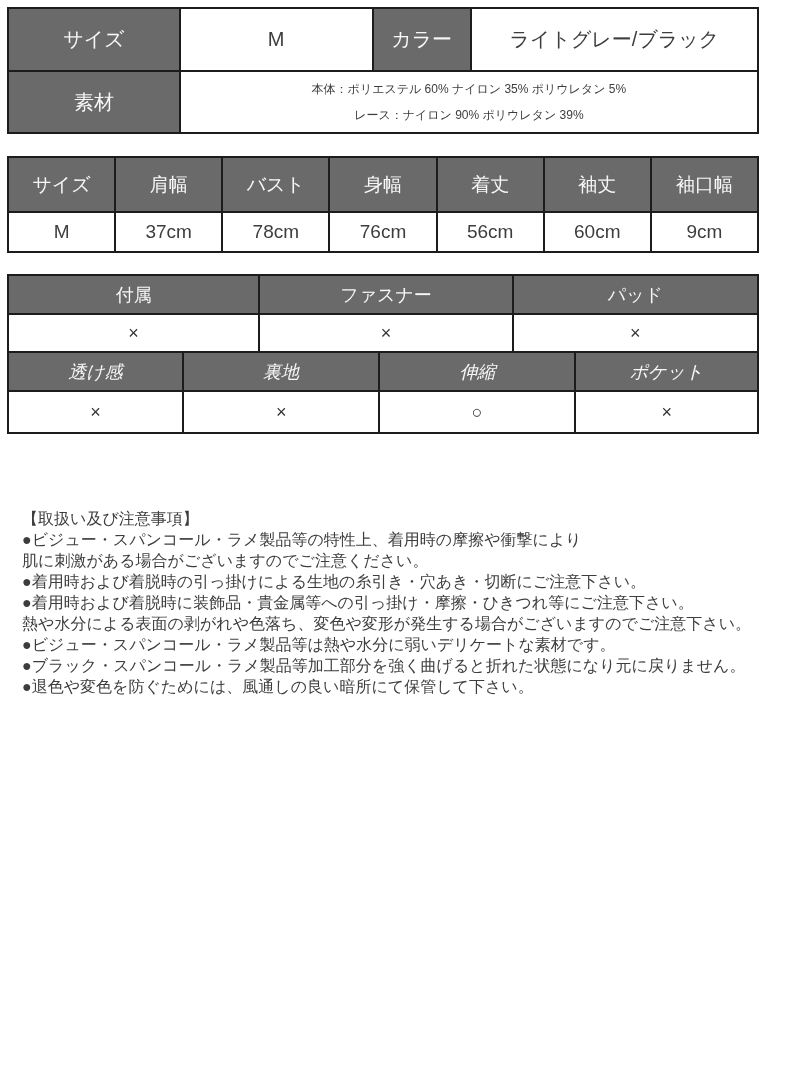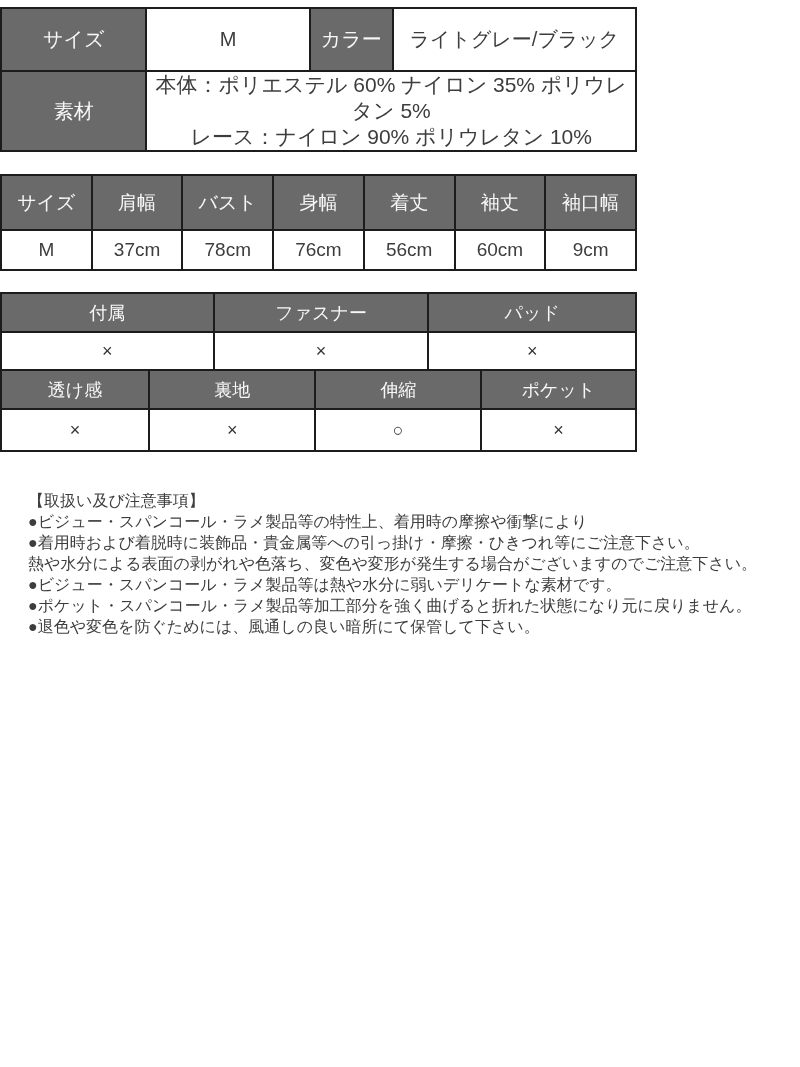--- a/index.html
+++ b/index.html
@@ -8,56 +8,57 @@
     width: 800px;
     height: 1067px;
     background: #ffffff;
     font-family: "Liberation Sans", "DejaVu Sans", sans-serif;
     color: #3d3d3d;
     overflow: hidden;
   }
   table {
     border-collapse: collapse;
     table-layout: fixed;
-    width: 637px;
+    width: 752px;
+    margin-left: 7px;
   }
   td {
     border: 2px solid #1c1c1c;
     text-align: center;
     vertical-align: middle;
     padding: 0;
     overflow: hidden;
   }
   .hdr {
     background: #6a6a6a;
     color: #f7f7f7;
   }
   
   .spec-table { margin-top: 7px; }
   .spec-table td { font-size: 20px; }
   .spec-table .row1 td { height: 61px; }
   .spec-table .row2 td { height: 60px; }
-  .spec-table .material-value { font-size: 21px; line-height: 26px; }
+  .spec-table .material-value { font-size: 12px; line-height: 26px; }
   
   .meas-table { margin-top: 22px; }
   .meas-table td { font-size: 19px; }
   .meas-table .hrow td { height: 53px; }
   .meas-table .vrow td { height: 38px; }
   
   .feat-table-1 { margin-top: 21px; border-radius: 28px; }
-  .feat-table-2 { margin-top: -2px; }
+  .feat-table-2 { margin-top: -2px; font-style: italic; }
   .feat-table-1 td, .feat-table-2 td { font-size: 18px; }
   .feat-table-1 .hrow td, .feat-table-2 .hrow td { height: 37px; }
   .feat-table-1 .vrow td { height: 36px; }
   .feat-table-2 .vrow td { height: 40px; }
   .sym { font-size: 23px; color: #333333; }
   
   .notes {
-    margin-top: 38px;
-    padding-left: 28px;
+    margin-top: 74px;
+    padding-left: 22px;
     padding-right: 4px;
     font-size: 16px;
     line-height: 21px;
     color: #3d3d3d;
   }
   .notes div { white-space: nowrap; }
 </style>
 </head>
 <body>
 
@@ -74,21 +75,21 @@
         <tr class="row1">
       <td class="hdr">サイズ</td>
       <td>M</td>
       <td class="hdr">カラー</td>
       <td>ライトグレー/ブラック</td>
     </tr>
     <tr class="row2">
       <td class="hdr">素材</td>
       <td colspan="3" class="material-value">
         <div>本体：ポリエステル 60% ナイロン 35% ポリウレタン 5%</div>
-        <div>レース：ナイロン 90% ポリウレタン 10%</div>
+        <div>レース：ナイロン 90% ポリウレタン 39%</div>
       </td>
     </tr>
   </tbody>
     </table>
 
   <table class="meas-table">
     <tbody>
         <tr class="hrow">
       <td class="hdr">サイズ</td>
       <td class="hdr">肩幅</td>
@@ -149,20 +150,22 @@
       <td class="sym">×</td>
       <td class="sym">○</td>
       <td class="sym">×</td>
     </tr>
   </tbody>
     </table>
 
   <div class="notes">
     <div>【取扱い及び注意事項】</div>
     <div>●ビジュー・スパンコール・ラメ製品等の特性上、着用時の摩擦や衝撃により</div>
+    <div>肌に刺激がある場合がございますのでご注意ください。</div>
+    <div>●着用時および着脱時の引っ掛けによる生地の糸引き・穴あき・切断にご注意下さい。</div>
     <div>●着用時および着脱時に装飾品・貴金属等への引っ掛け・摩擦・ひきつれ等にご注意下さい。</div>
     <div>熱や水分による表面の剥がれや色落ち、変色や変形が発生する場合がございますのでご注意下さい。</div>
     <div>●ビジュー・スパンコール・ラメ製品等は熱や水分に弱いデリケートな素材です。</div>
-    <div>●ポケット・スパンコール・ラメ製品等加工部分を強く曲げると折れた状態になり元に戻りません。</div>
+    <div>●ブラック・スパンコール・ラメ製品等加工部分を強く曲げると折れた状態になり元に戻りません。</div>
     <div>●退色や変色を防ぐためには、風通しの良い暗所にて保管して下さい。</div>
   </div>
 
 </div>
 
 </body></html>

